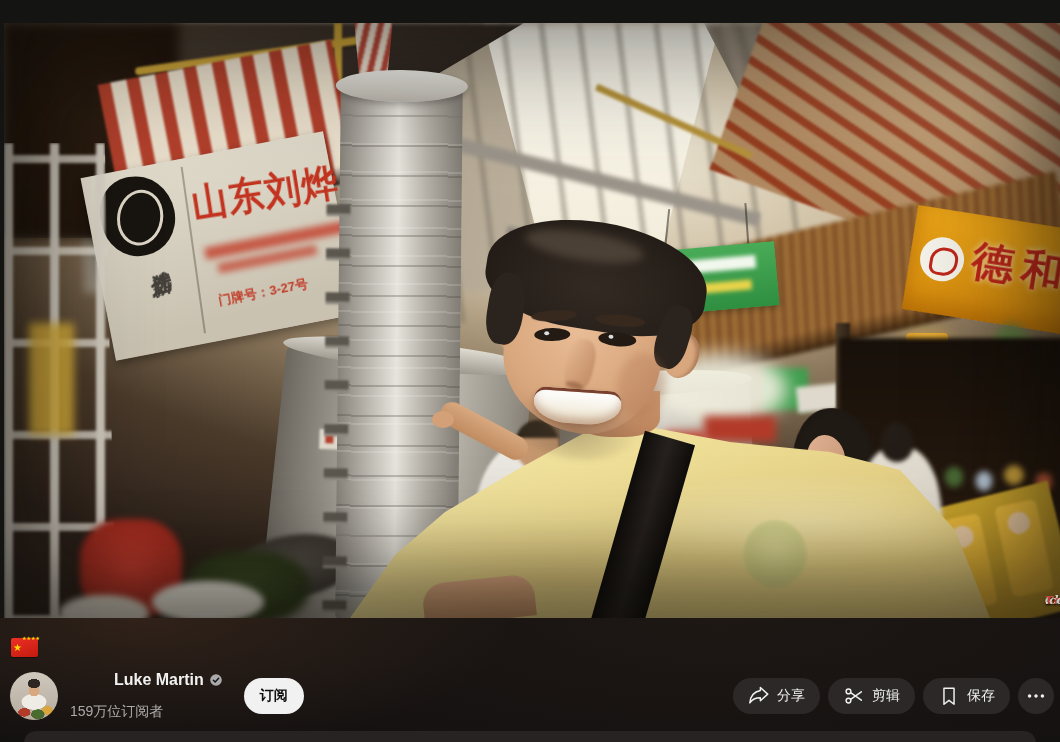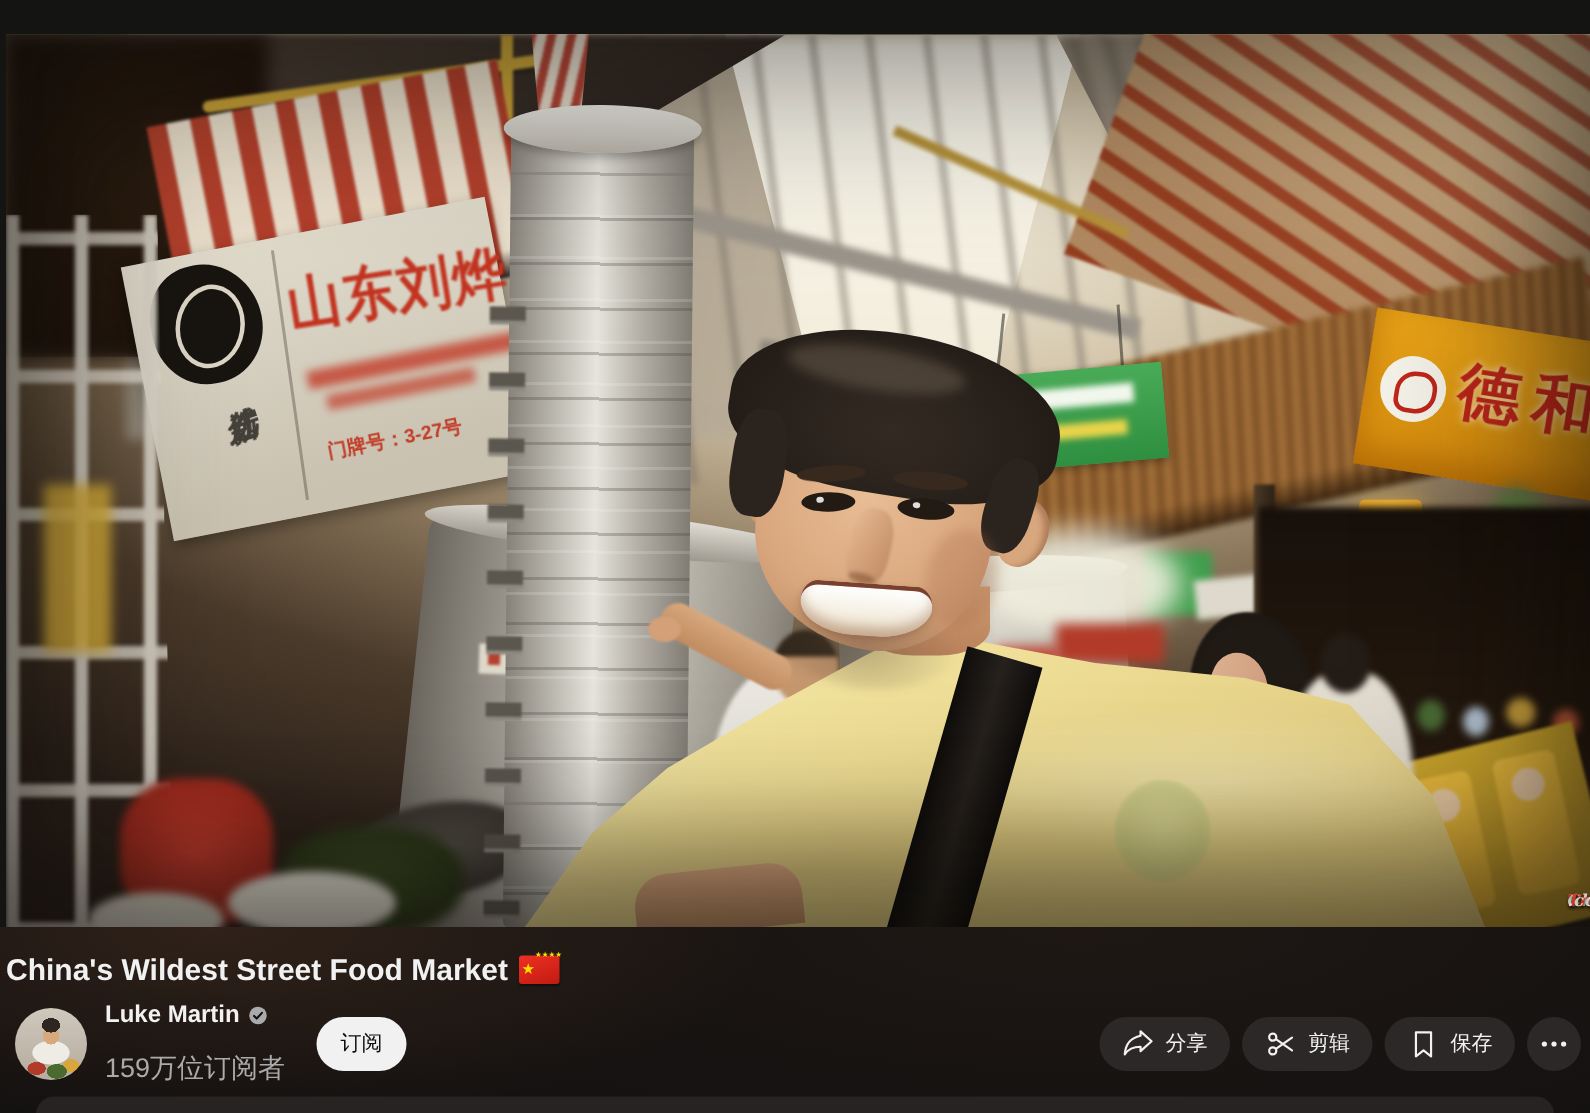--- a/index.html
+++ b/index.html
@@ -159,24 +159,24 @@
     background:
       radial-gradient(10px 8px at 50% 24%,#2e2620 60%,transparent 61%),
       radial-gradient(9px 10px at 50% 38%,#d8a87f 60%,transparent 62%),
       radial-gradient(22px 14px at 50% 62%,#efece6 55%,transparent 58%),
       radial-gradient(10px 7px at 30% 84%,#b23a28 60%,transparent 62%),
       radial-gradient(11px 8px at 58% 88%,#4a6b2f 60%,transparent 62%),
       radial-gradient(9px 7px at 78% 80%,#d8a63c 60%,transparent 62%),
       linear-gradient(#cfc8bd,#b5ab9e);}
   .ch-text{margin-left:12px;min-width:0;}
   .ch-name-row{display:flex;align-items:center;gap:5px;}
-  .ch-name{font-size:16px;font-weight:600;color:#f1f1f1;cursor:pointer;}
+  .ch-name{font-size:16px;font-weight:600;color:#f1f1f1;cursor:pointer;margin-left:44px;}
   .badge{width:14px;height:14px;flex:0 0 auto;}
-  .ch-subs{font-size:18px;color:#aaaaaa;margin-top:14px;}
-  .subscribe{margin-left:21px;height:36px;padding:0 16px;border:none;border-radius:18px;background:#f1f1f1;color:#0f0f0f;font-size:14px;font-weight:400;font-family:inherit;cursor:pointer;}
+  .ch-subs{font-size:14px;color:#aaaaaa;margin-top:14px;}
+  .subscribe{margin-left:21px;height:36px;padding:0 16px;border:none;border-radius:18px;background:#f1f1f1;color:#0f0f0f;font-size:14px;font-weight:700;font-family:inherit;cursor:pointer;}
   .actions{margin-left:auto;display:flex;align-items:center;gap:8px;}
   .pill{display:inline-flex;align-items:center;gap:7px;height:36px;padding:0 15px;border:none;border-radius:18px;background:#2b2827;color:#f1f1f1;font-size:14px;font-weight:500;font-family:inherit;cursor:pointer;white-space:nowrap;}
   .like-group{display:flex;align-items:center;height:36px;border-radius:18px;background:#2b2827;}
   .seg{display:flex;align-items:center;gap:7px;height:36px;border:none;background:transparent;color:#f1f1f1;font-size:14px;font-weight:500;font-family:inherit;cursor:pointer;}
   .seg.like{padding:0 12px 0 15px;border-radius:18px 0 0 18px;}
   .seg.dislike{padding:0 15px 0 12px;border-radius:0 18px 18px 0;}
   .vdiv{width:1px;height:22px;background:rgba(255,255,255,.24);}
   .more{width:36px;padding:0;justify-content:center;}
   .icon{display:block;}
   .desc-box{margin:11px 20px 0 20px;height:40px;border-radius:12px;background:#272322;cursor:pointer;}
@@ -284,21 +284,21 @@
     <div class="s-vignette"></div>
     <div class="s-watermark">
         <span>Chopstick</span>
         <span class="accent">Travel</span>
         <span>.com</span>
       </div>
   </div>
 </div>
 
 <div class="below">
-  <h1 class="v-title"><span>China's Wildest Street Food Market</span><span class="flag"><span class="sr">🇨🇳</span><span class="star">★</span><span class="stars-small">★★★★</span></span></h1>
+  <h1 class="v-title"><span class="flag"><span class="sr">🇨🇳</span><span class="star">★</span><span class="stars-small">★★★★</span></span></h1>
 
   <div class="meta-row">
     <div class="avatar"></div>
     <div class="ch-text">
       <div class="ch-name-row">
         <span class="ch-name">Luke Martin</span>
         <svg class="badge" viewBox="0 0 24 24">
             <circle cx="12" cy="12" r="10" fill="#aaaaaa"></circle>
             <path d="M7.5 12.5l3 3 6-6.5" fill="none" stroke="#121010" stroke-width="2.4" stroke-linecap="round" stroke-linejoin="round"></path>
           </svg>

